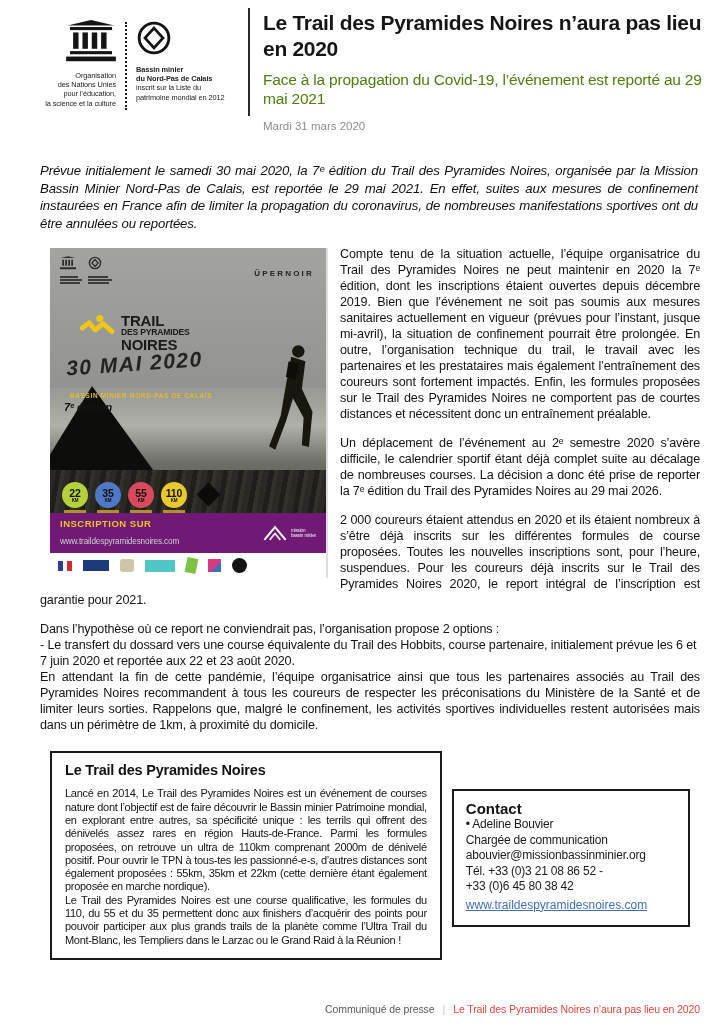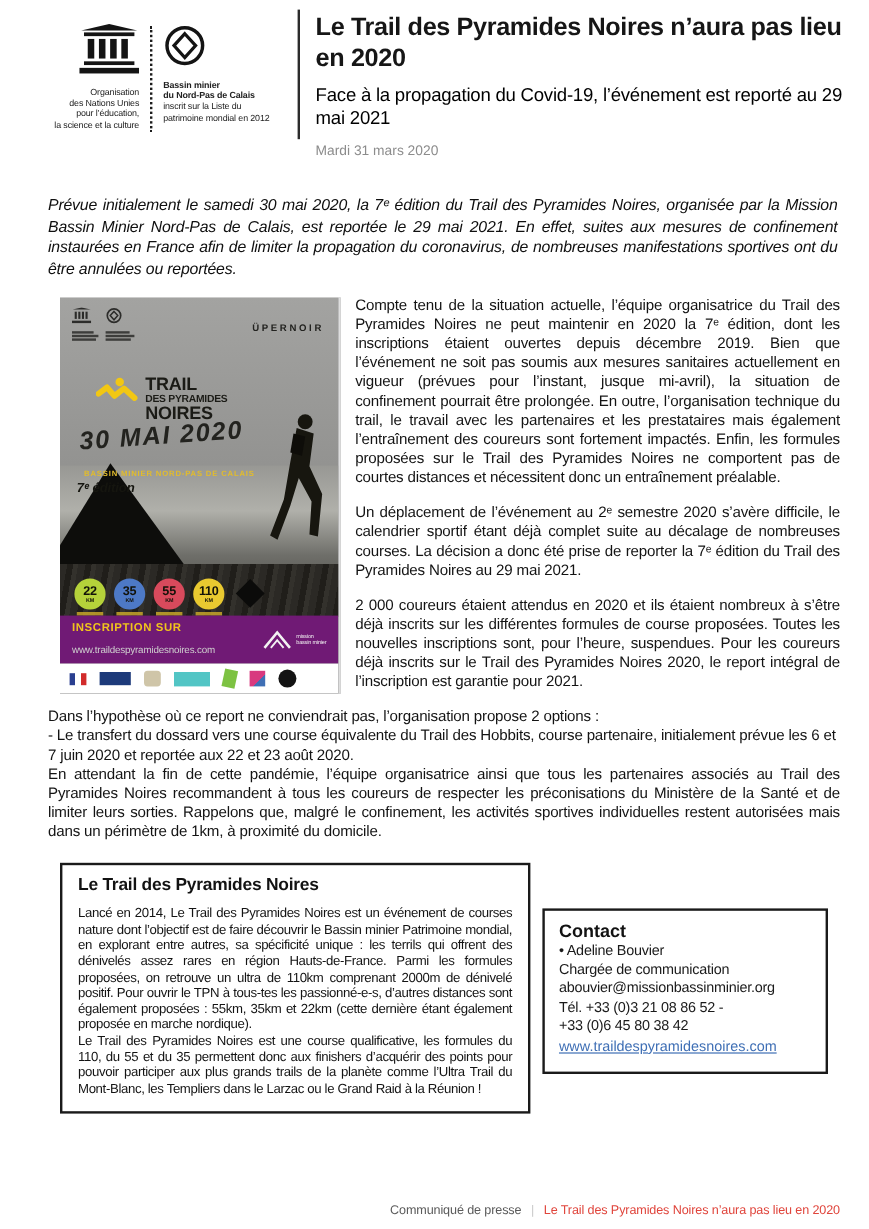--- a/index.html
+++ b/index.html
@@ -12,38 +12,38 @@
   .logo-col{display:flex;flex-direction:column;}
   .logo-col.unesco{width:80px;align-items:flex-end;text-align:right;}
   .logo-col.bassin{width:104px;align-items:flex-start;text-align:left;}
   .logo-glyph{margin-bottom:5px;}
   .logo-text{font-size:7.4px;line-height:9.2px;color:#222;letter-spacing:-0.1px;}
   .logo-text .b{font-weight:bold;}
   .dotted-sep{border-left:2px dotted #1c1c1c;height:88px;margin:2px 9px 0 9px;}
   .header-divider{position:absolute;left:248px;top:8px;width:2px;height:108px;background:#2b2b2b;}
   .header-main{position:absolute;left:263px;top:10px;width:440px;}
   .page-title{font-size:21px;font-weight:bold;line-height:25.5px;letter-spacing:-0.3px;color:#161616;}
-  .page-subtitle{margin-top:9px;font-size:15.5px;line-height:19px;letter-spacing:-0.2px;color:#000000;}
+  .page-subtitle{margin-top:9px;font-size:15.5px;line-height:19px;letter-spacing:-0.2px;color:#4d7c0f;}
   .page-date{margin-top:12px;font-size:11.5px;color:#8c8c8c;}
 
   
   .intro{margin:20px 26px 14px 40px;font-style:italic;font-size:13.2px;line-height:17.6px;
          letter-spacing:-0.15px;text-align:justify;color:#101010;}
 
   
   .main-flow{margin:0 24px 0 40px;width:660px;font-size:12.6px;line-height:16px;
              letter-spacing:-0.15px;text-align:justify;color:#131313;}
   .main-flow p{margin:0 0 13px 0;}
   .options-intro{clear:left;margin-bottom:0 !important;}
   .option-line{text-align:left;}
   .closing{margin-top:13px;}
 
   
   .poster{position:relative;float:left;width:232px;height:330px;margin:2px 12px 8px 10px;
-          overflow:hidden;background:#98989a;border-right:2px solid #dedede;}
+          overflow:hidden;background:#98989a;border-right:2px solid #dedede;padding-left:44px;}
   .p-sky{position:absolute;inset:0;background:linear-gradient(#a3a3a1,#8e8e8c 55%,#7e7e7b);}
   .p-photo{position:absolute;left:0;right:0;top:140px;height:125px;
            background:linear-gradient(#989894,#b0b0aa 30%,#6e6e69 60%,#474540);}
   .p-pyramid{position:absolute;top:138px;left:-12px;width:0;height:0;
              border-left:54px solid transparent;border-right:64px solid transparent;
              border-bottom:88px solid #0d0d0b;}
   .p-runner{position:absolute;top:92px;right:2px;}
   .p-ground{position:absolute;left:0;right:0;top:222px;height:44px;
             background:repeating-linear-gradient(100deg,#2b2925 0 6px,#201e1a 6px 11px,#33312c 11px 15px);}
   .p-logos{position:absolute;top:8px;left:10px;display:flex;gap:6px;align-items:flex-start;}
@@ -277,21 +277,21 @@
         <span class="sp sp-navy"></span>
         <span class="sp sp-crest"></span>
         <span class="sp sp-teal"></span>
         <span class="sp sp-green"></span>
         <span class="sp sp-multi"></span>
         <span class="sp sp-dot"></span>
       </div>
     </div>
 
     <p>Compte tenu de la situation actuelle, l’équipe organisatrice du Trail des Pyramides Noires ne peut maintenir en 2020 la 7ᵉ édition, dont les inscriptions étaient ouvertes depuis décembre 2019. Bien que l’événement ne soit pas soumis aux mesures sanitaires actuellement en vigueur (prévues pour l’instant, jusque mi-avril), la situation de confinement pourrait être prolongée. En outre, l’organisation technique du trail, le travail avec les partenaires et les prestataires mais également l’entraînement des coureurs sont fortement impactés. Enfin, les formules proposées sur le Trail des Pyramides Noires ne comportent pas de courtes distances et nécessitent donc un entraînement préalable.</p>
-    <p>Un déplacement de l’événement au 2ᵉ semestre 2020 s’avère difficile, le calendrier sportif étant déjà complet suite au décalage de nombreuses courses. La décision a donc été prise de reporter la 7ᵉ édition du Trail des Pyramides Noires au 29 mai 2021.</p>
+    <p>Un déplacement de l’événement au 2ᵉ semestre 2020 s’avère difficile, le calendrier sportif étant déjà complet suite au décalage de nombreuses courses. La décision a donc été prise de reporter la 7ᵉ édition du Trail des Pyramides Noires au 29 mai 2026.</p>
     <p>2 000 coureurs étaient attendus en 2020 et ils étaient nombreux à s’être déjà inscrits sur les différentes formules de course proposées. Toutes les nouvelles inscriptions sont, pour l’heure, suspendues. Pour les coureurs déjà inscrits sur le Trail des Pyramides Noires 2020, le report intégral de l’inscription est garantie pour 2021.</p>
 
     <p class="options-intro">Dans l’hypothèse où ce report ne conviendrait pas, l’organisation propose 2 options :</p>
     <div class="option-line">- Le transfert du dossard vers une course équivalente du Trail des Hobbits, course partenaire, initialement prévue les 6 et 7 juin 2020 et reportée aux 22 et 23 août 2020.</div>
 
     <p class="closing">En attendant la fin de cette pandémie, l’équipe organisatrice ainsi que tous les partenaires associés au Trail des Pyramides Noires recommandent à tous les coureurs de respecter les préconisations du Ministère de la Santé et de limiter leurs sorties. Rappelons que, malgré le confinement, les activités sportives individuelles restent autorisées mais dans un périmètre de 1km, à proximité du domicile.</p>
   </div>
 
   <div class="boxes">
     <div class="about-box">

